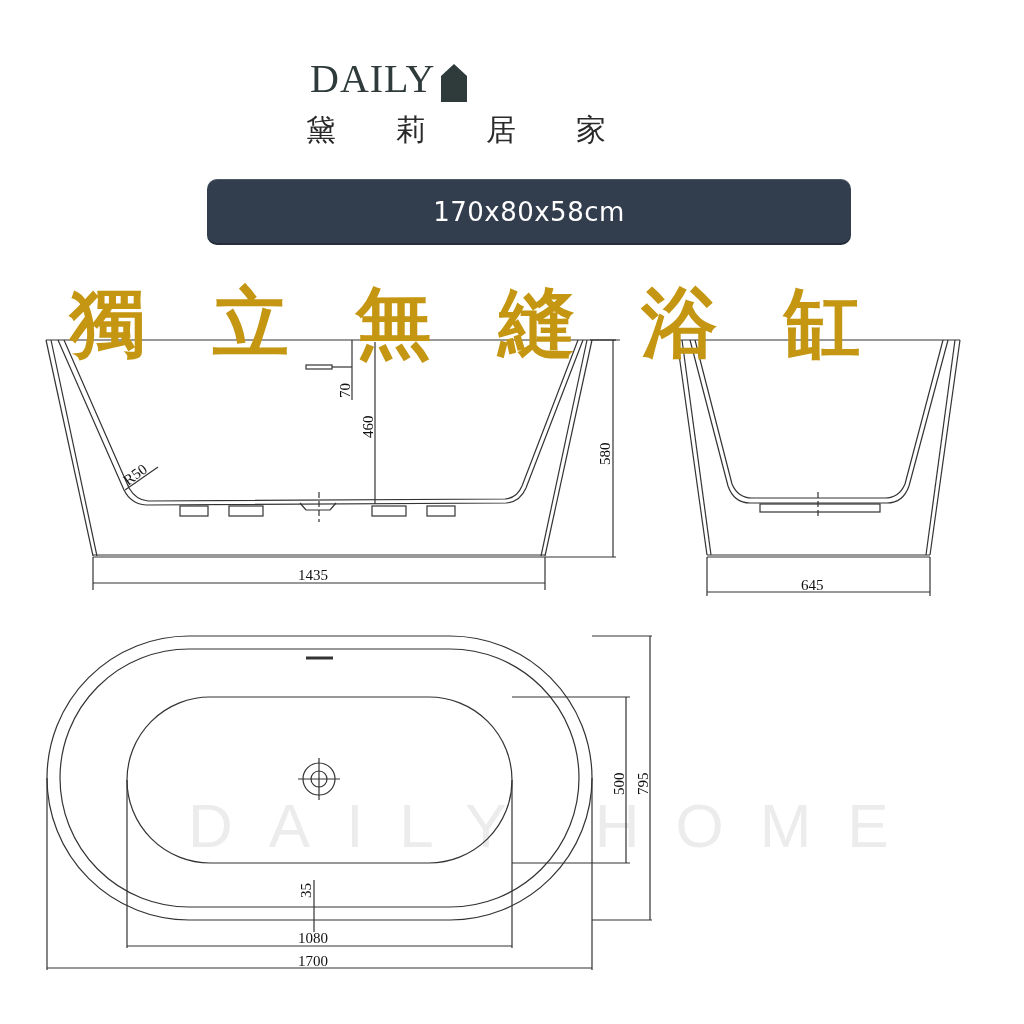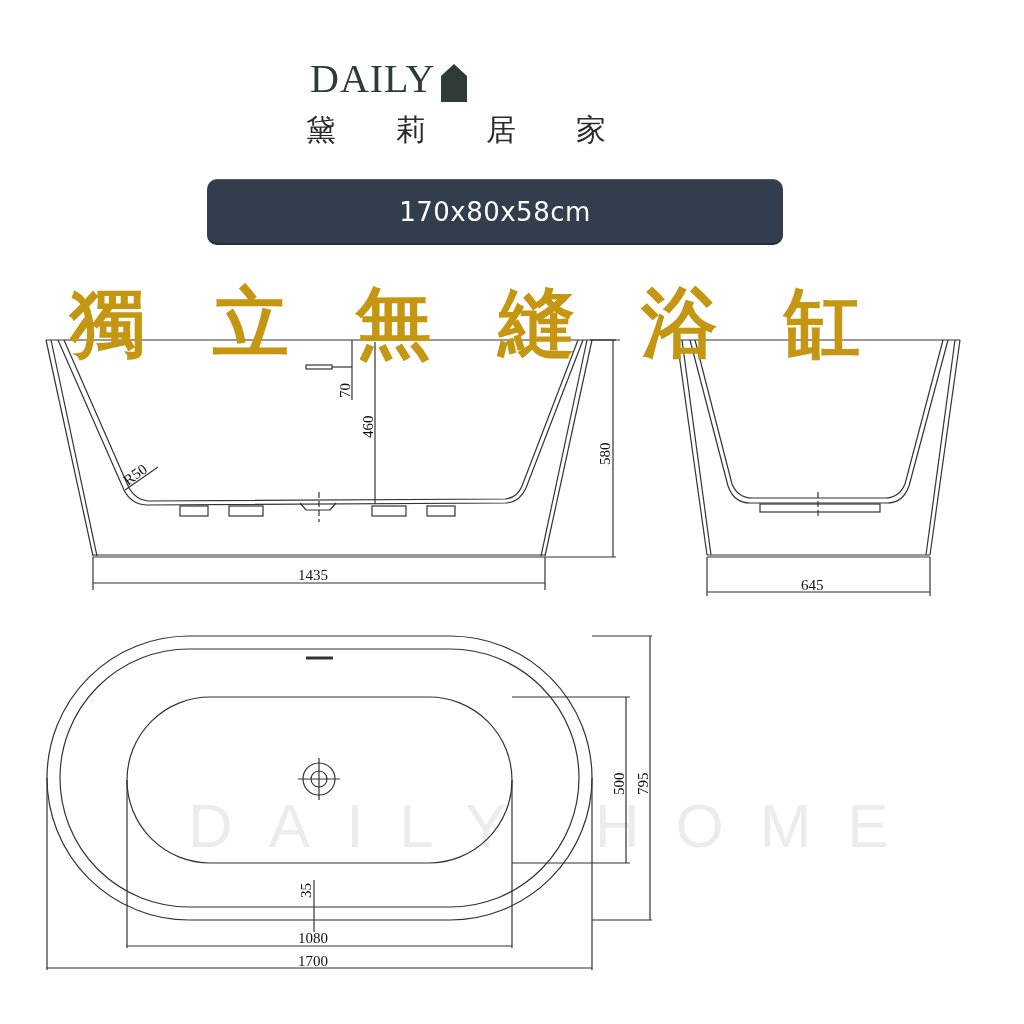--- a/index.html
+++ b/index.html
@@ -1,21 +1,21 @@
 <!DOCTYPE html>
 <html><head>
 <meta charset="utf-8">
 <style>
   html, body { margin: 0; padding: 0; background: #ffffff; }
   body { width: 1024px; height: 1024px; position: relative; overflow: hidden; font-family: "Liberation Sans", sans-serif; }
   .logo { position: absolute; left: 300px; top: 50px; width: 320px; height: 110px; }
   .logo-en { position: absolute; left: 10px; top: 2px; width: 300px; height: 50px; font-family: "Liberation Serif", serif; font-size: 40px; letter-spacing: 1px; color: #2e3b3a; display: flex; align-items: flex-end; white-space: nowrap; }
   .logo-en .house { display: inline-block; width: 26px; height: 38px; margin: 0 4px 0 6px; position: relative; }
   .logo-zh { position: absolute; left: 6px; top: 60px; width: 300px; font-family: "DejaVu Sans", sans-serif; font-size: 30px; color: #2a2a2a; display: flex; justify-content: space-between; }
-  .banner { position: absolute; left: 207px; top: 179px; width: 576px; height: 66px; background: #323d4e; border-radius: 10px; box-shadow: inset 0 1px 0 rgba(255,255,255,0.15), inset 0 -2px 0 rgba(0,0,0,0.25); display: flex; align-items: center; justify-content: center; }
+  .banner { position: absolute; left: 207px; top: 179px; width: 644px; height: 66px; background: #323d4e; border-radius: 10px; box-shadow: inset 0 1px 0 rgba(255,255,255,0.15), inset 0 -2px 0 rgba(0,0,0,0.25); display: flex; align-items: center; justify-content: center; }
   .banner span { color: #ffffff; font-family: "DejaVu Sans", sans-serif; font-size: 26px; letter-spacing: 0.5px; }
   .title { position: absolute; left: 70px; top: 280px; width: 790px; height: 90px; display: flex; justify-content: space-between; z-index: 3; }
   .title span { font-family: "DejaVu Sans", sans-serif; font-weight: bold; font-size: 76px; line-height: 86px; color: #c49611; }
   svg.drawing { position: absolute; left: 0; top: 0; width: 1024px; height: 1024px; z-index: 2; }
   .dim { font-family: "Liberation Serif", serif; font-size: 15px; fill: #111; }
   .watermark { position: absolute; left: 188px; top: 790px; font-family: Liberation Sans, sans-serif; font-size: 62px; letter-spacing: 36px; color: #ececec; z-index: 1; font-weight: 300; white-space: nowrap; }
 </style>
 </head>
 <body>
 

